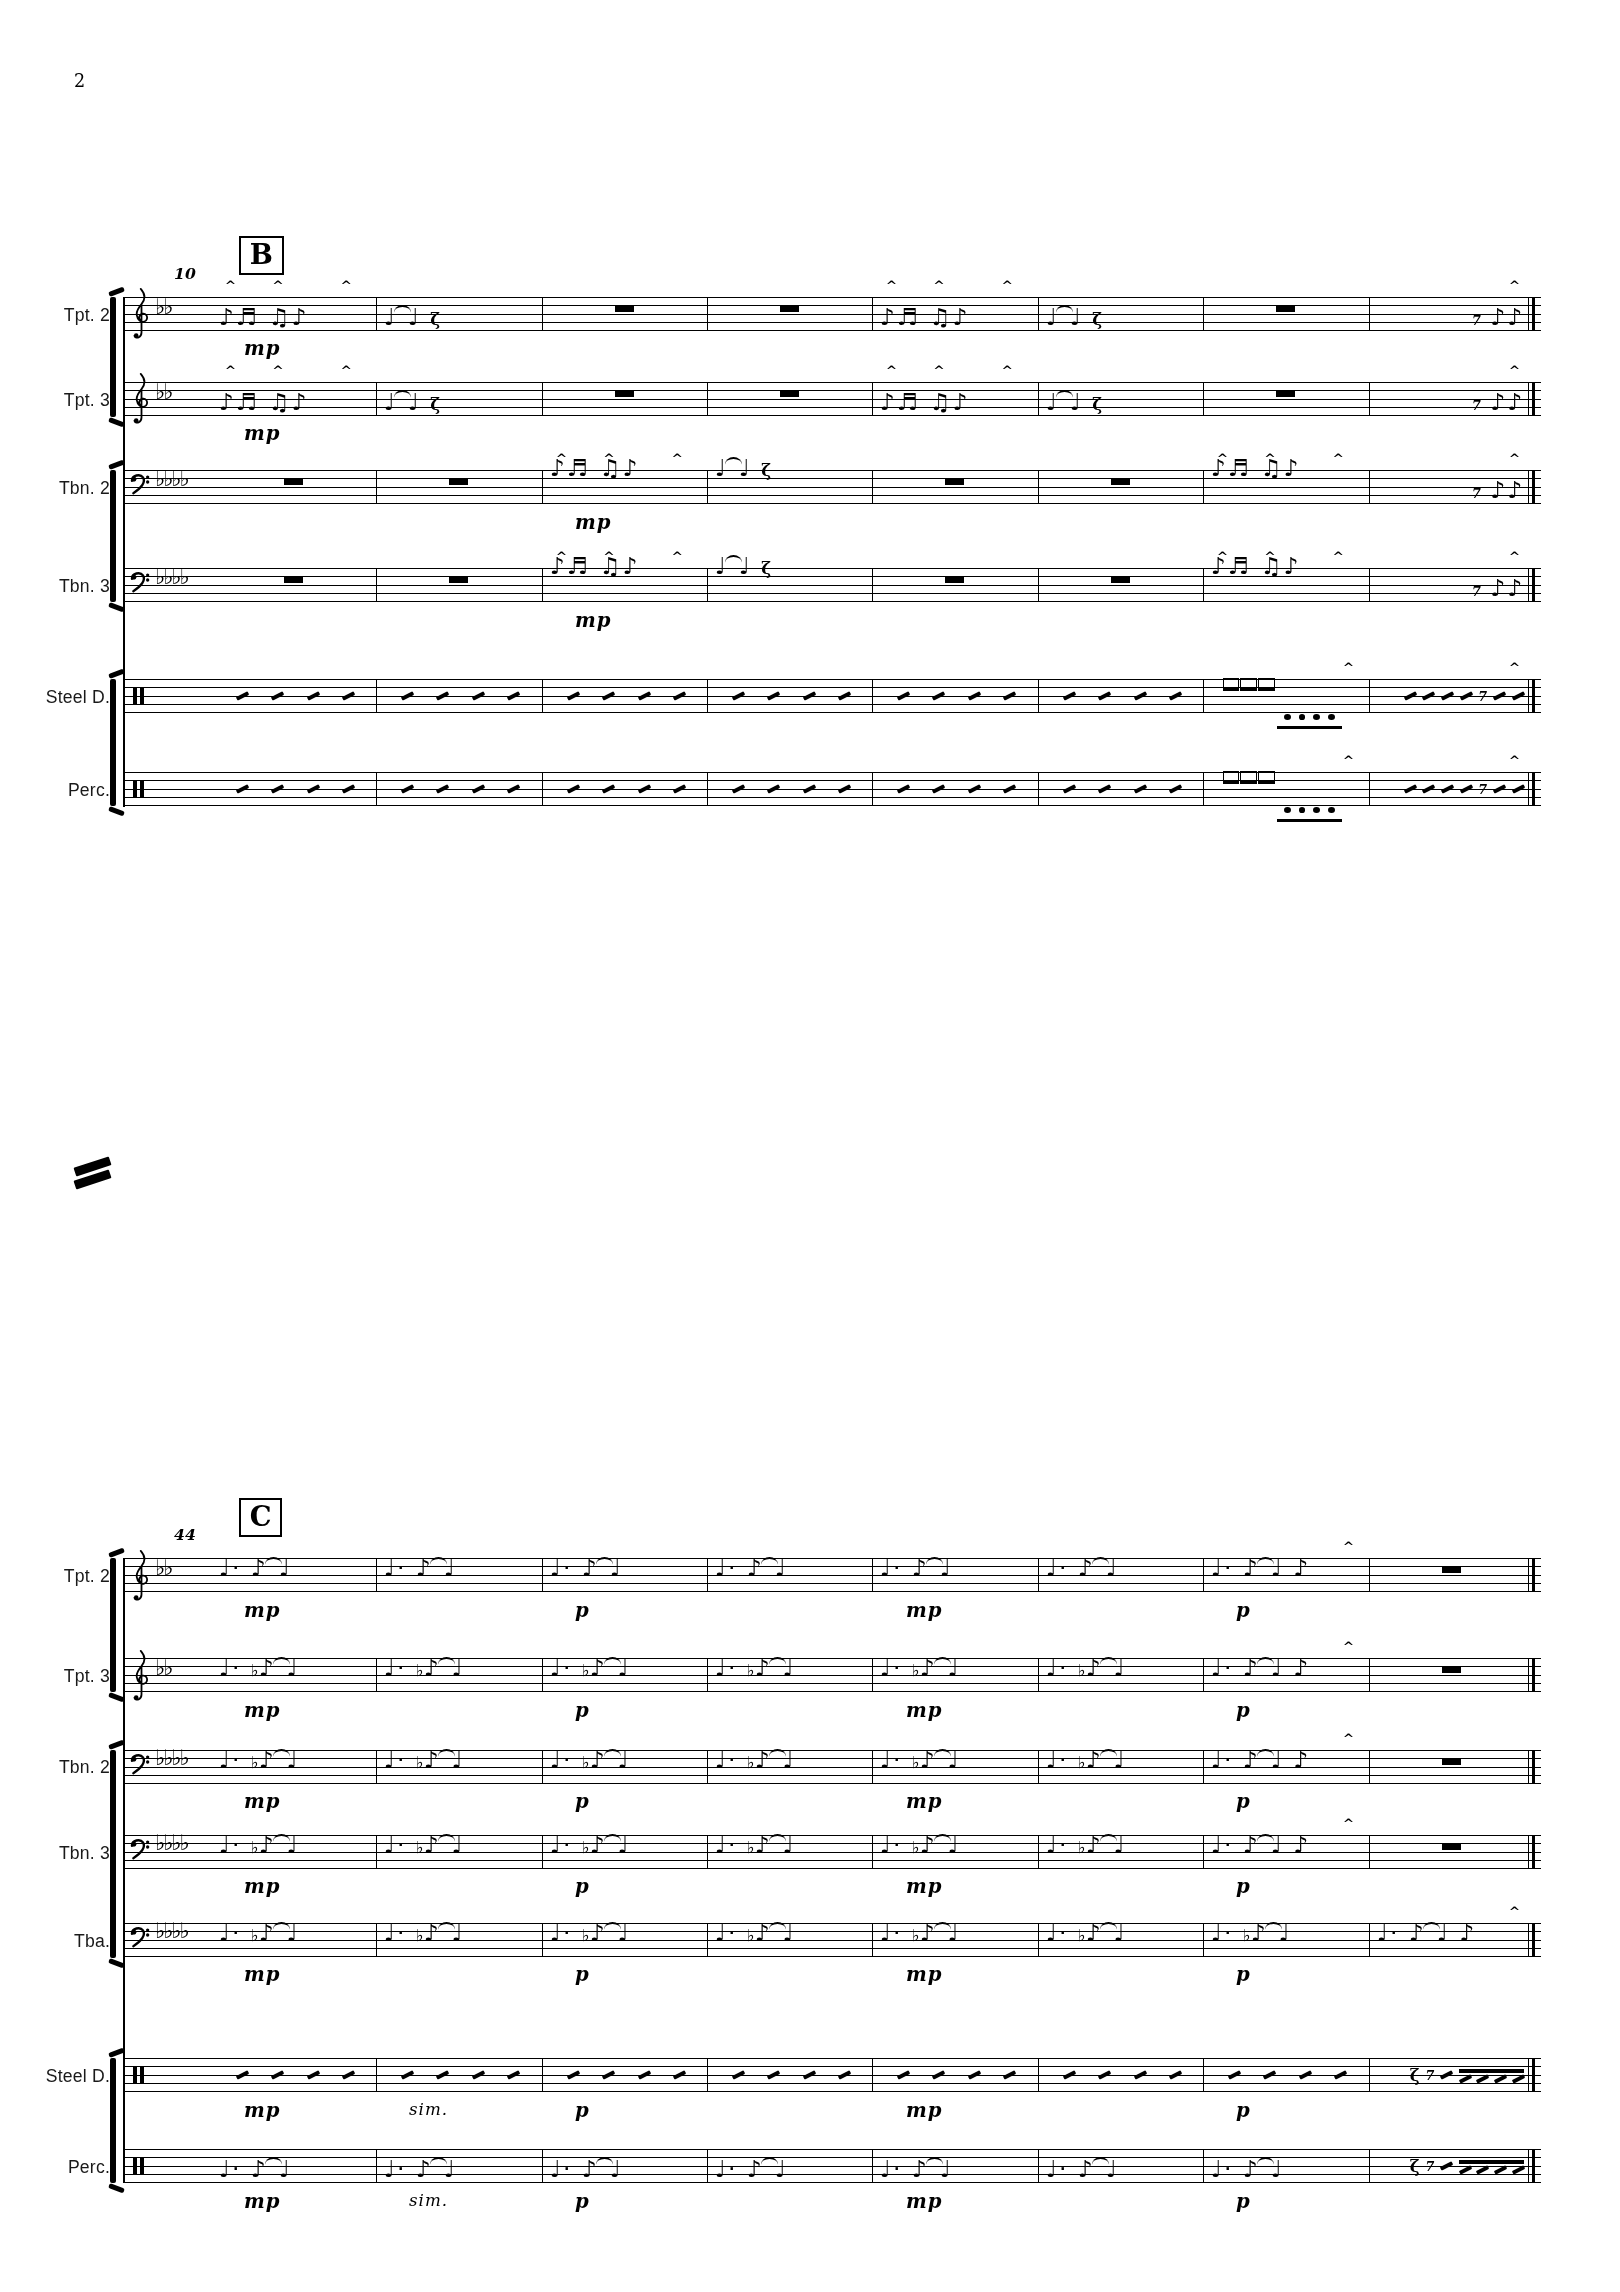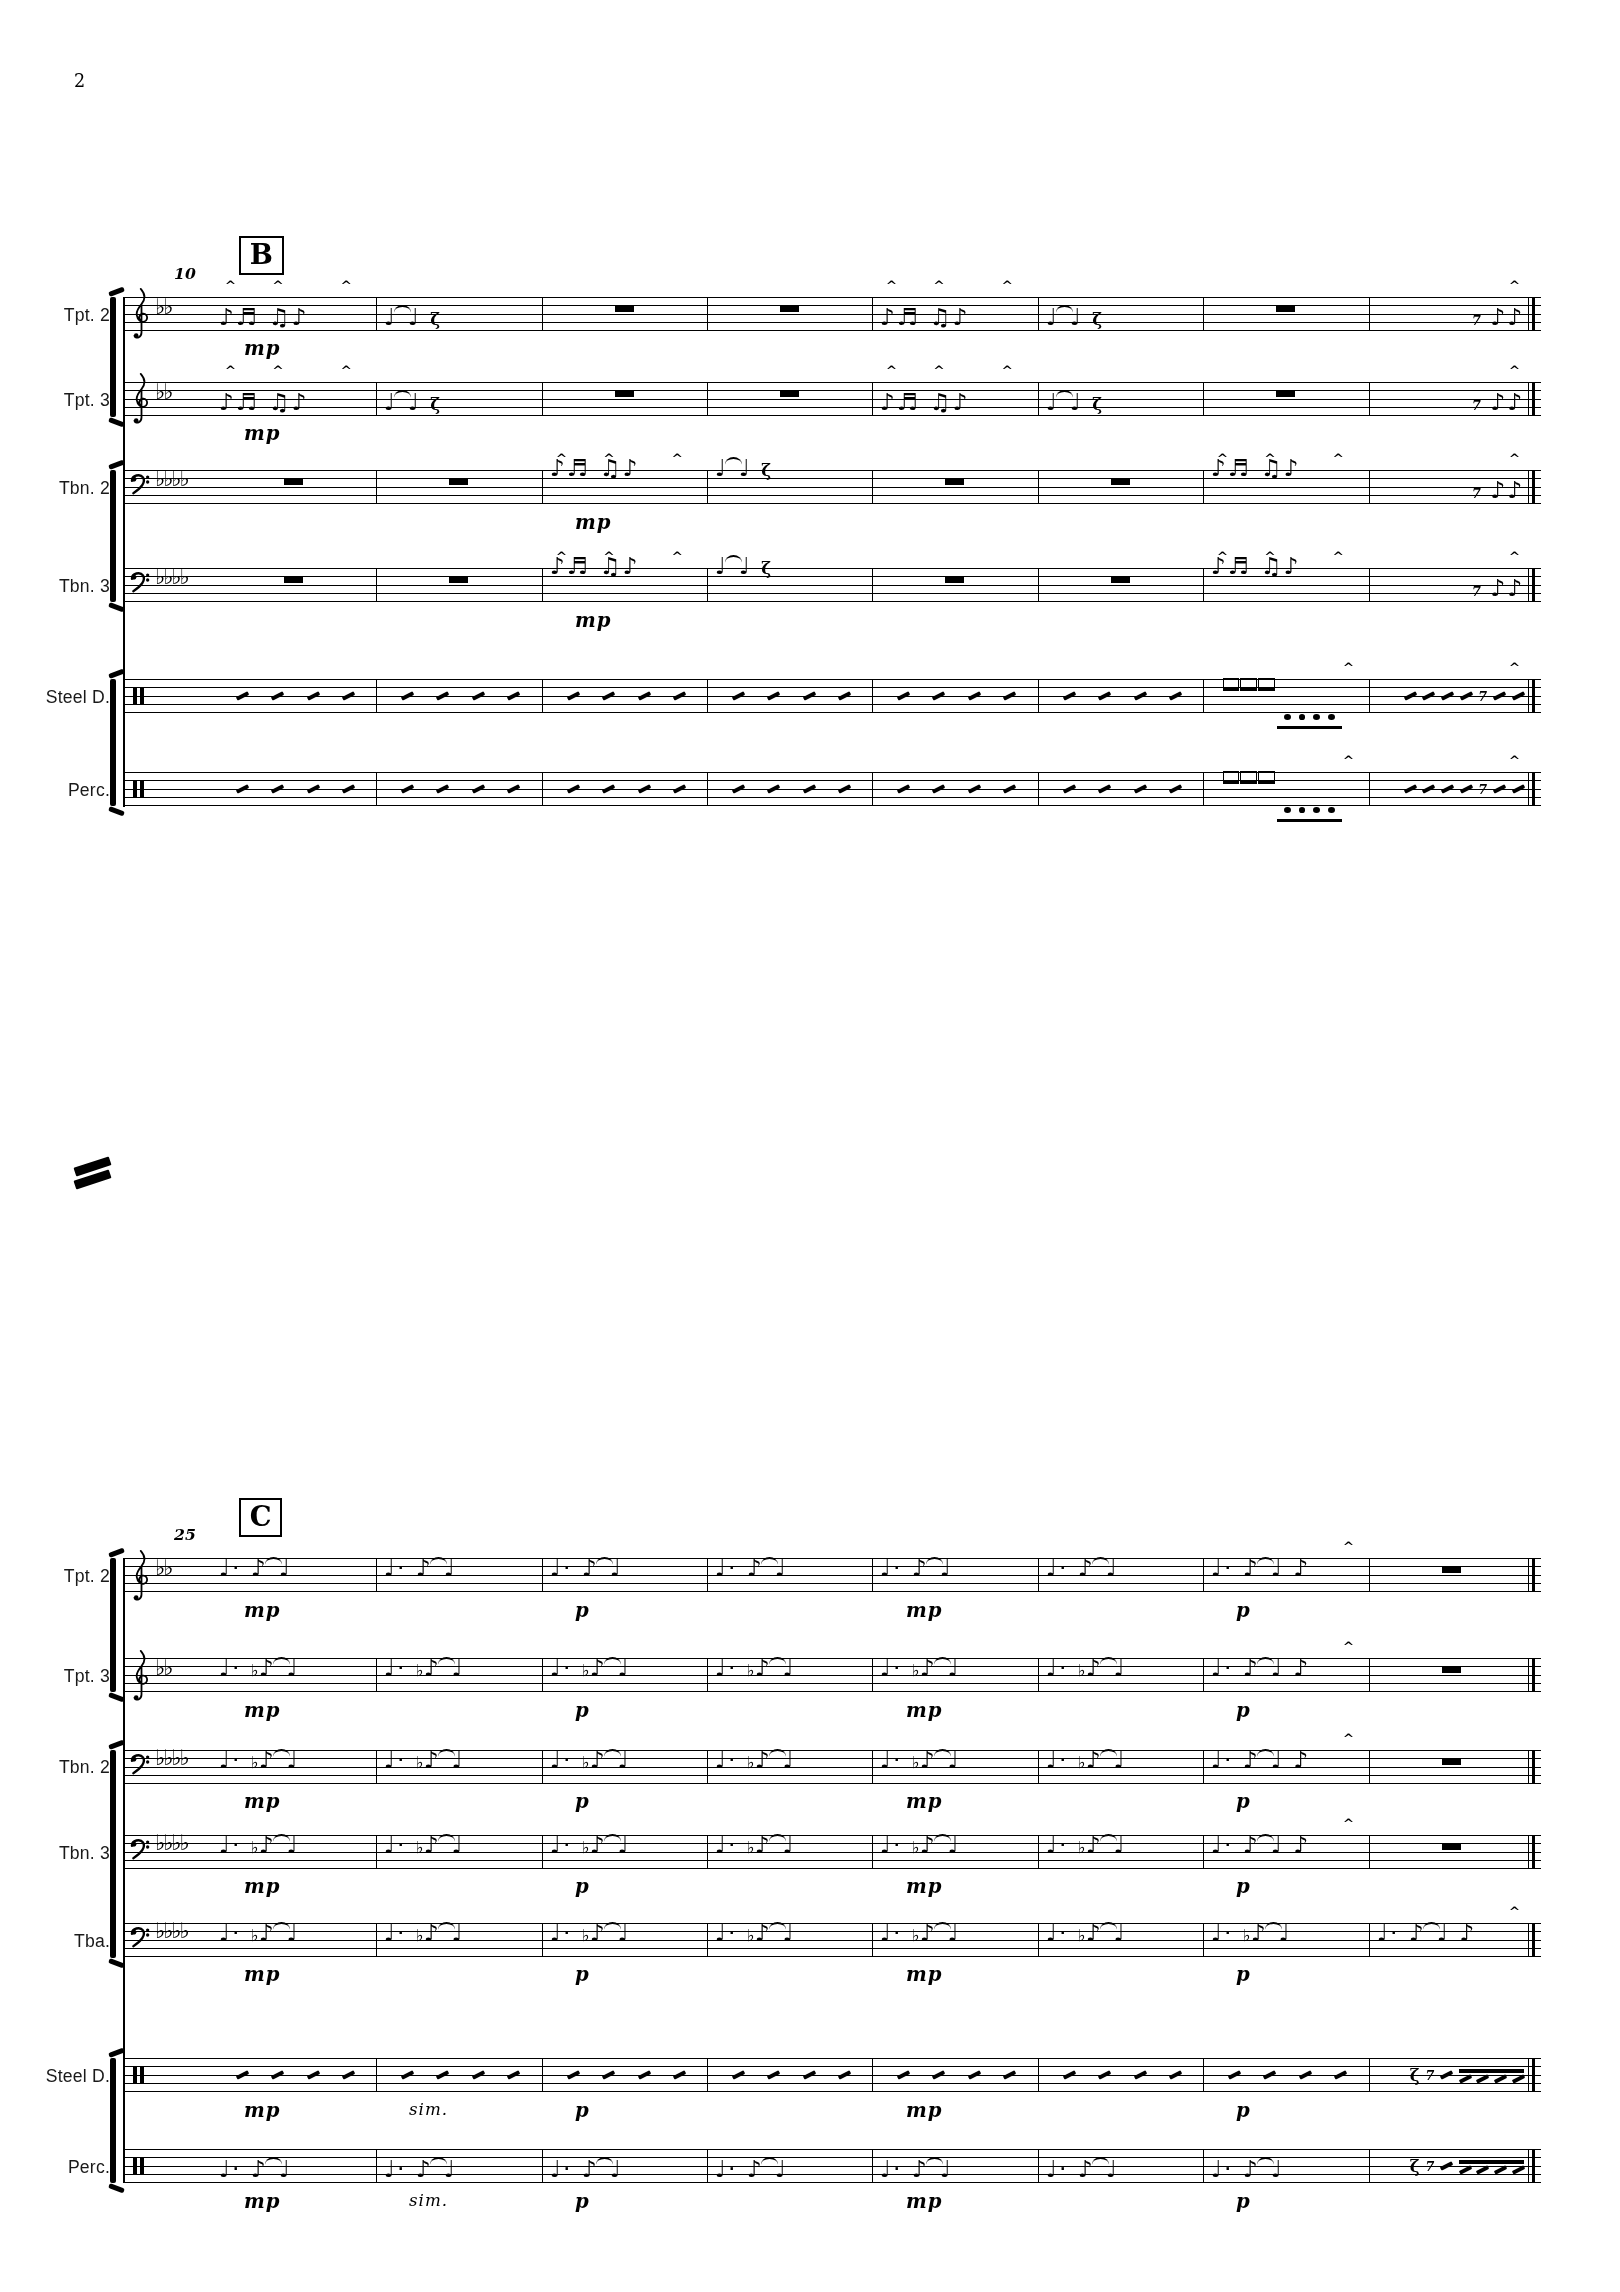--- a/index.html
+++ b/index.html
@@ -409,21 +409,21 @@
             <i class="sl"></i>
             <i class="sl"></i>
             <i class="sl"></i>
             <b class="er">7</b>
             <i class="sl"></i>
             <i class="sl"></i>
           </span>
         </div>
       </div>
       <div>
-        <div class="mnum" style="left: 174px; top: 1525px;">25</div>
+        <div class="mnum" style="left: 174px; top: 1525px;">44</div>
         <div class="rehearsal" style="left: 239px; top: 1498px;">C</div>
         <div class="sysline" style="top: 1558px; height: 625px;"></div>
         <div class="bracket" style="top: 1558px; height: 134px;"></div>
         <div class="bracket" style="top: 1750px; height: 208px;"></div>
         <div class="bracket" style="top: 2058px; height: 125px;"></div>
         <div class="label" style="top: 1566px;">Tpt. 2</div>
         <div class="staff" style="top: 1558px;"></div>
         <div class="clef" style="left: 129px; top: 1550px;"><svg width="21.6" height="53" viewBox="0 0 20 56">
             <path d="M11 1 C15.5 6 16.5 11.5 11.8 17 C8 21.5 6.2 24.6 6.8 28.6 C7.5 33.6 11.4 36.4 14.6 35.6 C17.6 34.8 18.6 31 16.8 28.6 C15 26.2 11.2 26.6 9.8 29.4 C8.7 31.6 9.6 34 11.8 35 M11.8 17 L11.8 47 C11.8 52 6 54.4 4.4 50.6" fill="none" stroke="#000" stroke-width="1.9" stroke-linecap="round"></path>
             <circle cx="6.2" cy="50.2" r="2.4" fill="#000"></circle>

